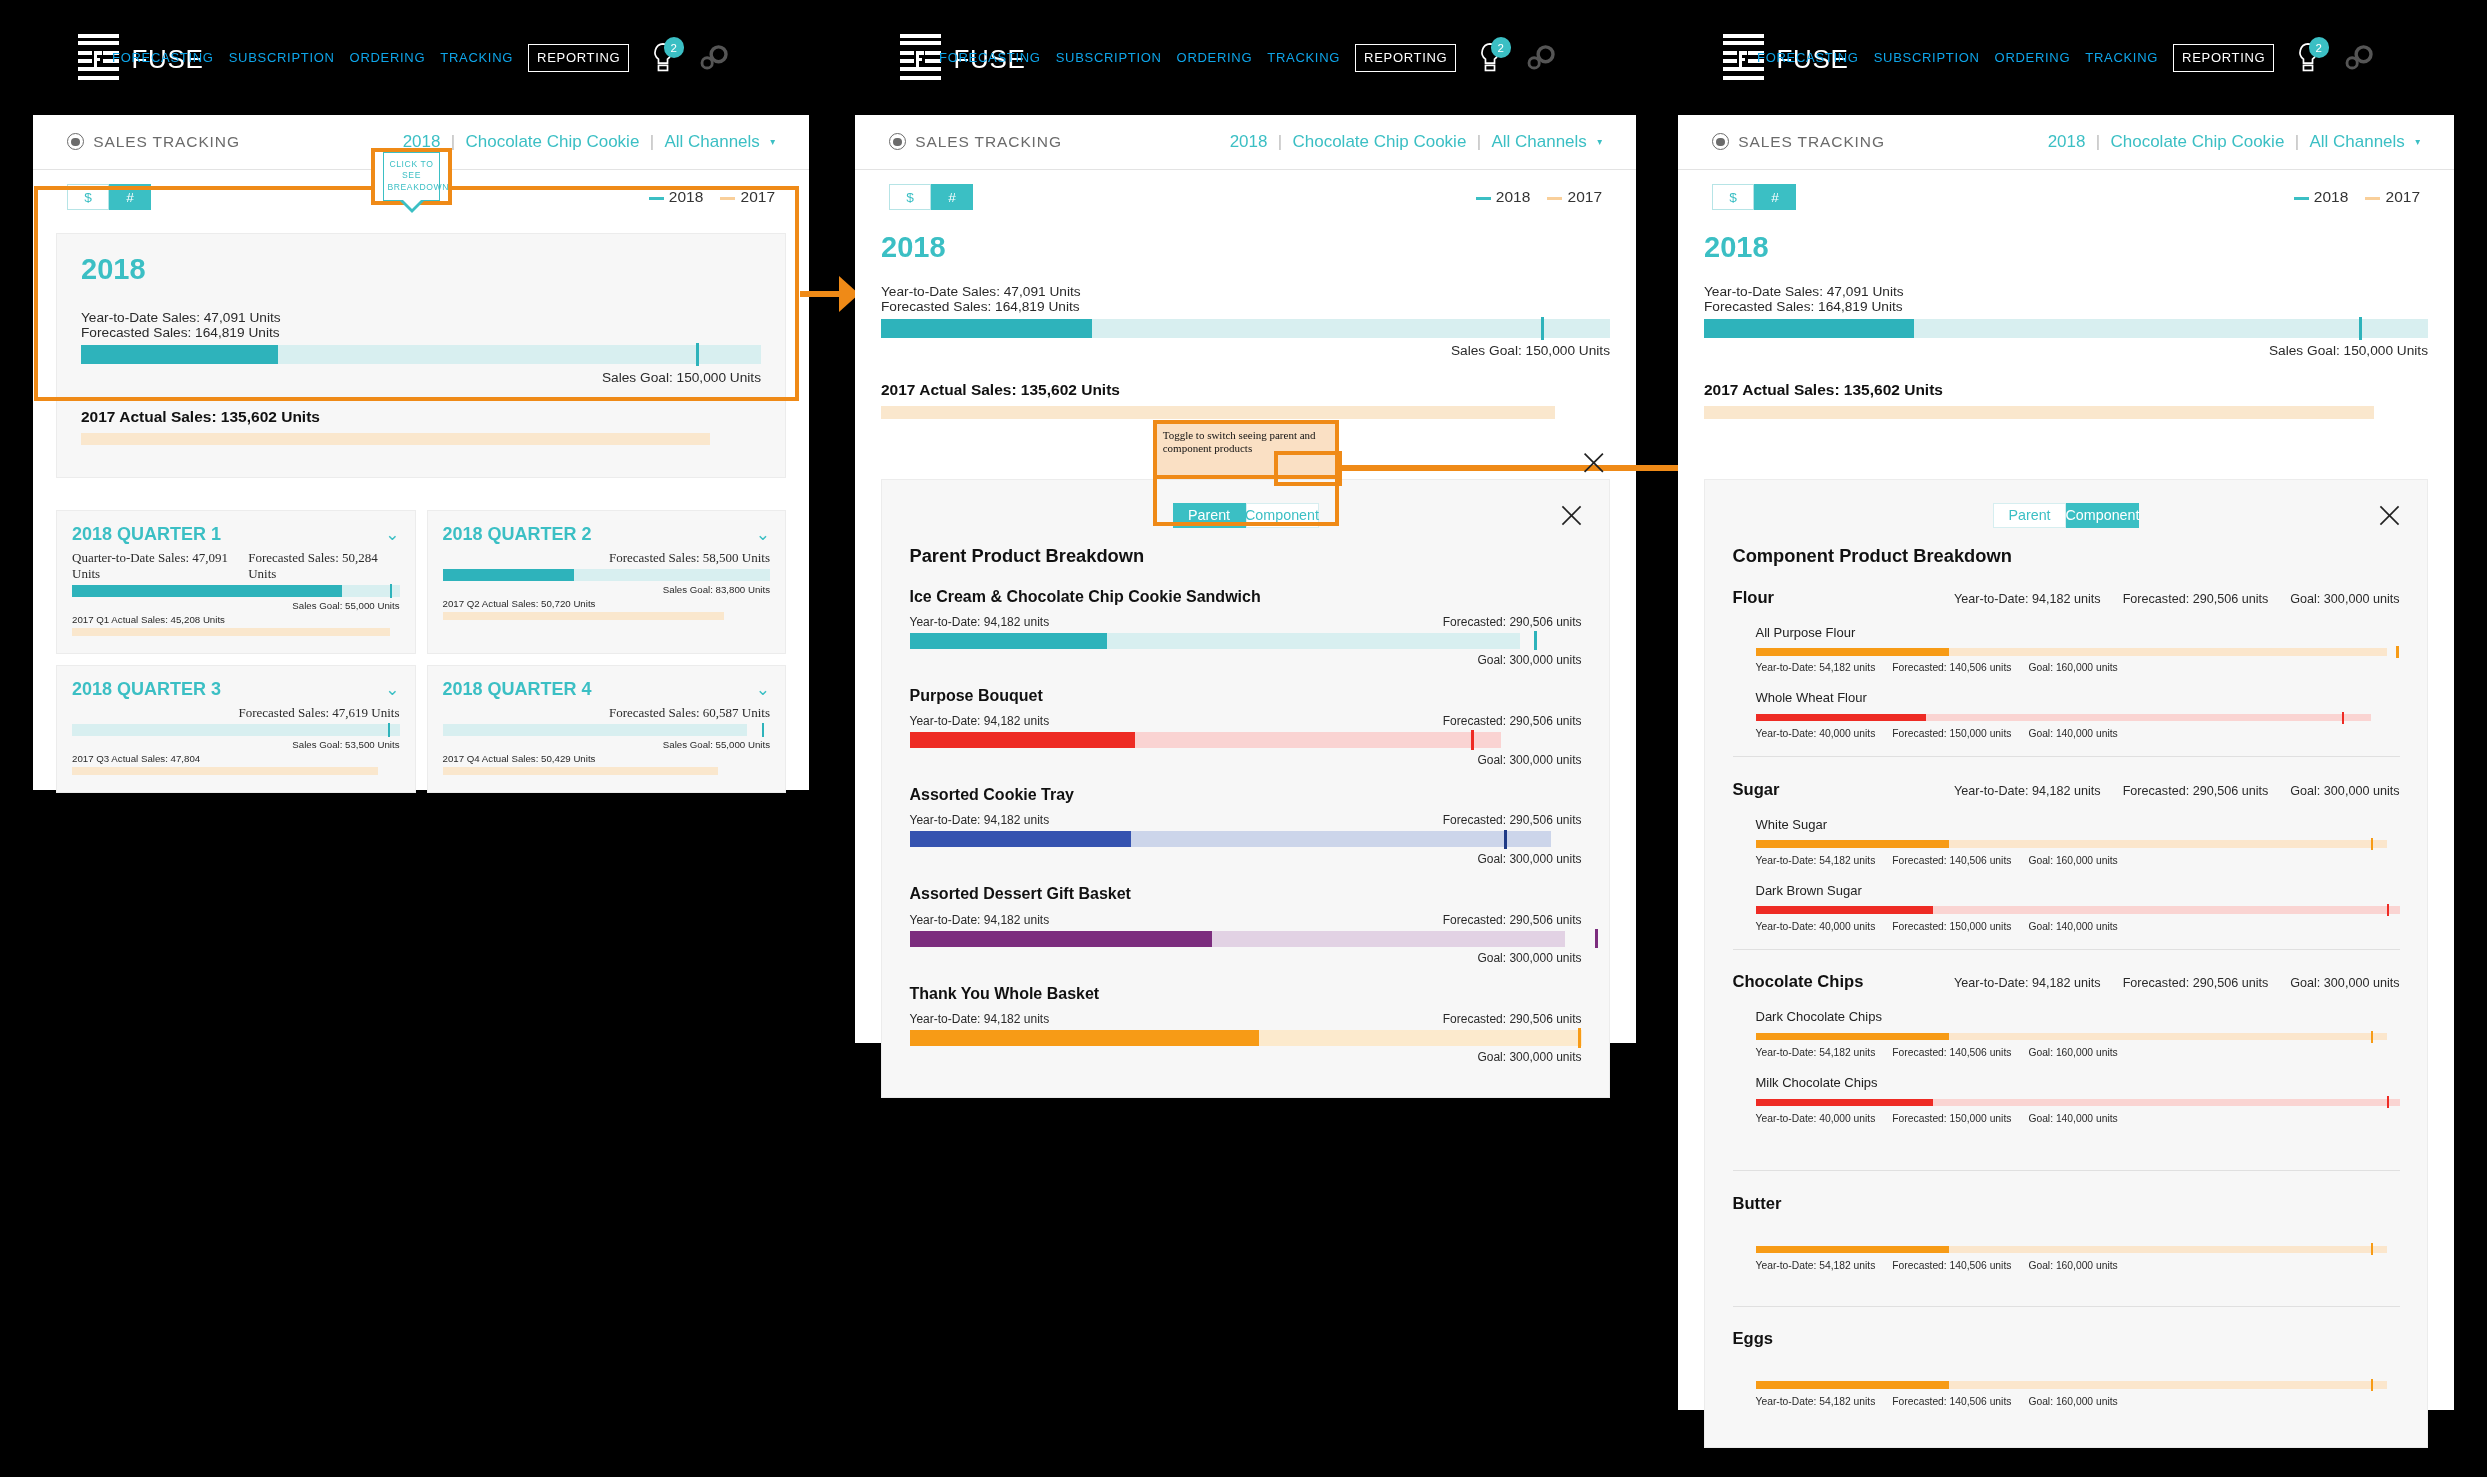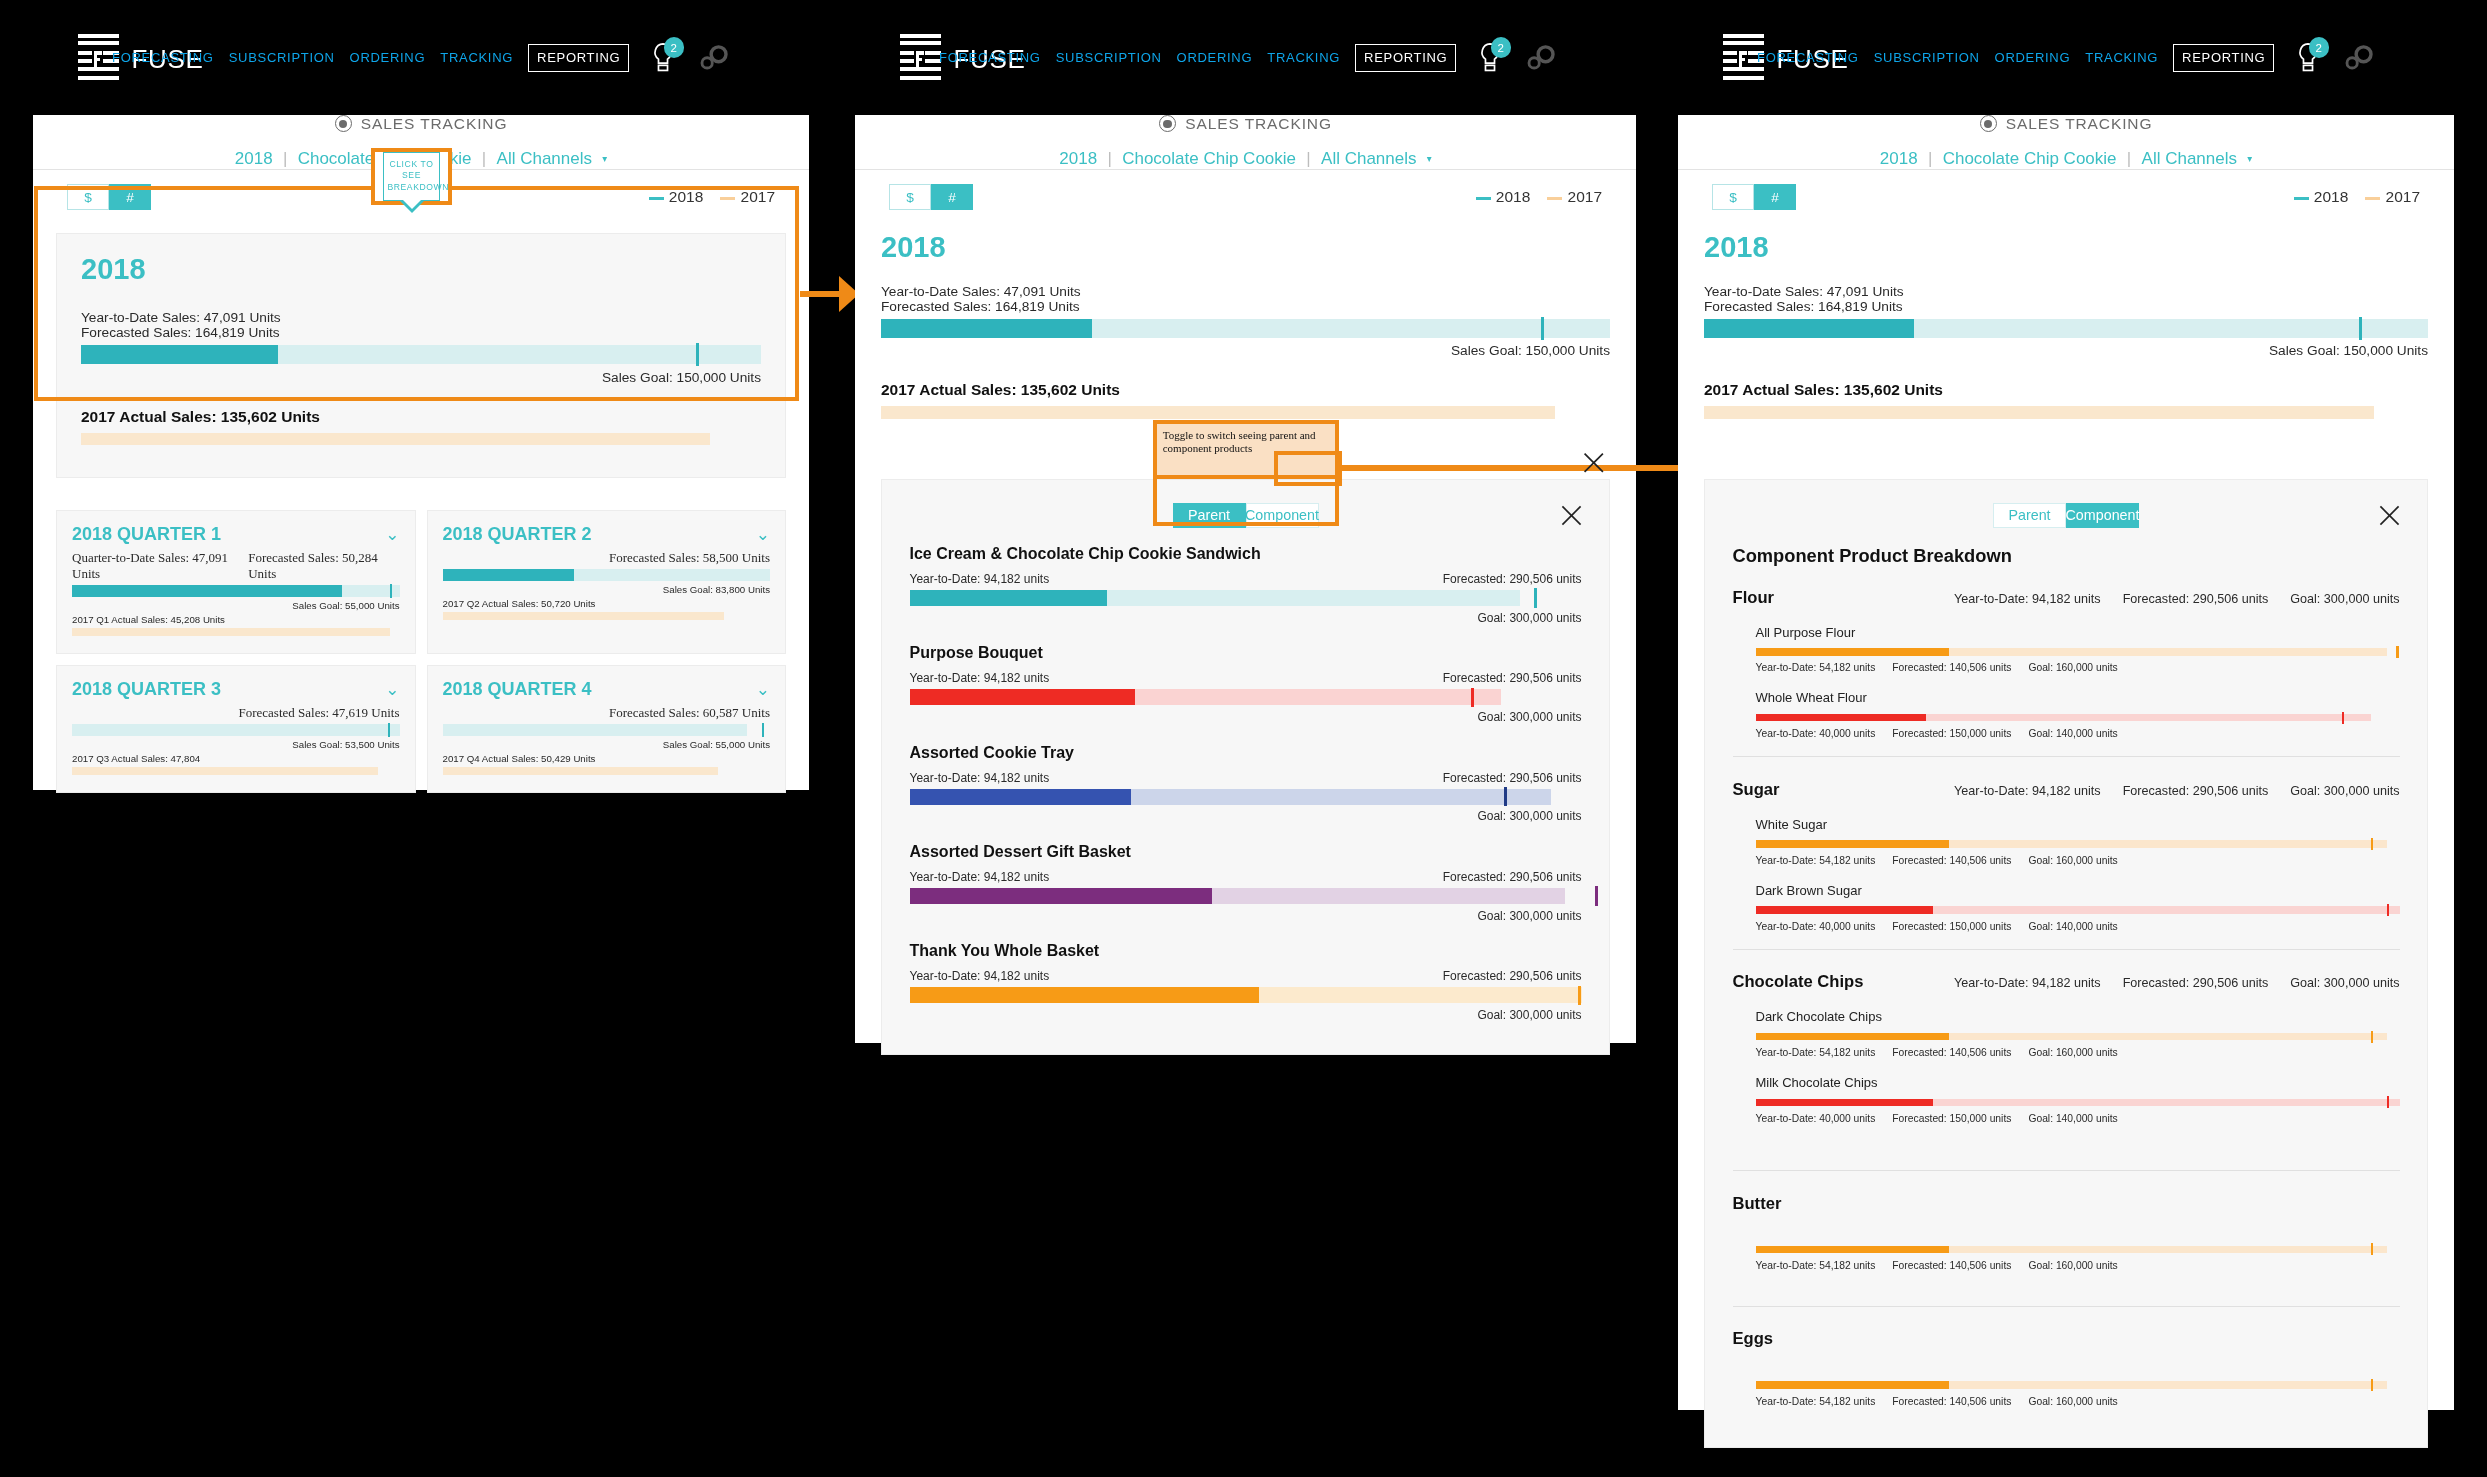--- a/index.html
+++ b/index.html
@@ -14,21 +14,21 @@
   .logo-text { color:#fff; font-size:26px; letter-spacing:0.6px; font-weight:400; }
   .nav { position:absolute; right:79px; top:35px; display:flex; align-items:center; gap:15px; }
   .nav a { color:#0ea5e9; font-size:13px; letter-spacing:0.7px; text-decoration:none; white-space:nowrap;}
   .nav a.active { color:#fff; border:1.1px solid #fff; padding:5.2px 8px; }
   .icon-bulb { position:relative; width:26px; height:32px; margin-left:5.7px; }
   .icon-gear { width:32px; height:27.5px; margin-left:6.9px; }
   .badge { position:absolute; right:-8px; top:-4.6px; width:20.6px; height:20.6px; border-radius:50%;
            background:#3bbfc4; color:#fff; font-size:11.5px; display:flex; align-items:center; justify-content:center; }
 
   .subbar { height:55px; border-bottom:0.6px solid #e3e3e3; display:flex; align-items:center;
-            justify-content:space-between; padding:0 34px;flex-direction:column; }
+            justify-content:space-between; padding:0 34px; }
   .subbar-left { display:flex; align-items:center; gap:9.2px; color:#6b6b6b; font-size:15.5px; letter-spacing:0.9px; }
   .target-icon { width:17px; height:17px; border:1.7px solid #6b6b6b; border-radius:50%; position:relative; }
   .target-icon::after { content:""; position:absolute; inset:3.4px; background:#6b6b6b; border-radius:50%; }
   .subbar-right { display:flex; align-items:center; gap:10.3px; color:#3bbfc4; font-size:17px; }
   .sep { color:#bdbdbd; }
   .caret { font-size:9.7px; }
 
   .ctrlrow { height:55px; display:flex; align-items:center; justify-content:space-between; padding:0 34px; position:relative; }
   .unit-toggle { display:flex; }
   .unit-toggle div { width:42px; height:26px; display:flex; align-items:center; justify-content:center; font-size:13.7px; }
@@ -365,20 +365,21 @@
     <div class="bd-toggle">
       <div class="tgl on">Parent</div>
       <div class="tgl off">Component</div>
     </div>
     <div class="closex">
       <svg viewBox="0 0 44 44" width="25" height="25">
           <line x1="6" y1="6" x2="38" y2="38" stroke="#222" stroke-width="3"></line>
           <line x1="38" y1="6" x2="6" y2="38" stroke="#222" stroke-width="3"></line>
         </svg>
     </div>
+    <div class="bd-title">Parent Product Breakdown</div>
 
     <div class="prod">
       <h4>Ice Cream &amp; Chocolate Chip Cookie Sandwich</h4>
       <div class="plabels">
         <span>Year-to-Date: 94,182 units</span>
         <span>Forecasted: 290,506 units</span>
       </div>
       <div class="pbar">
         <div style="position:absolute;left:0;top:0;bottom:0;width:90.8%;background:#d8eff0;"></div>
         <div style="position:absolute;left:0;top:0;bottom:0;width:29.4%;background:#2eb3bb;"></div>

